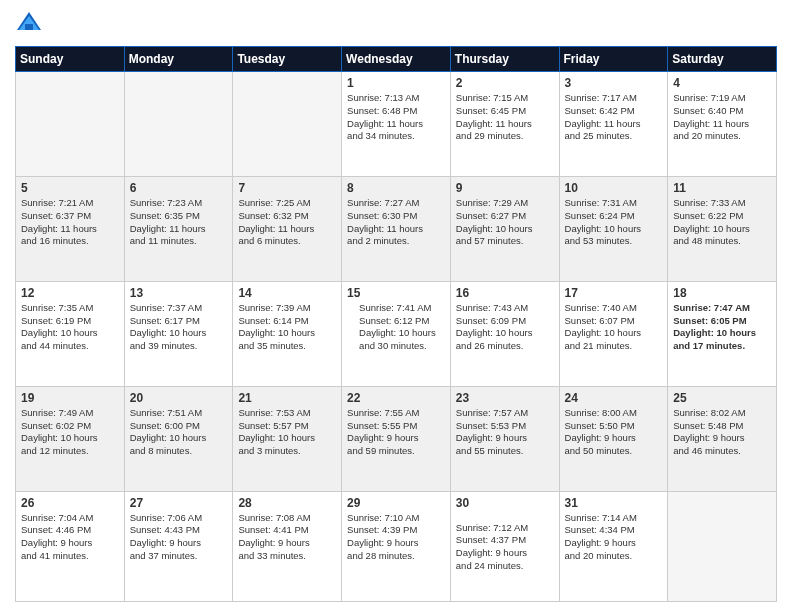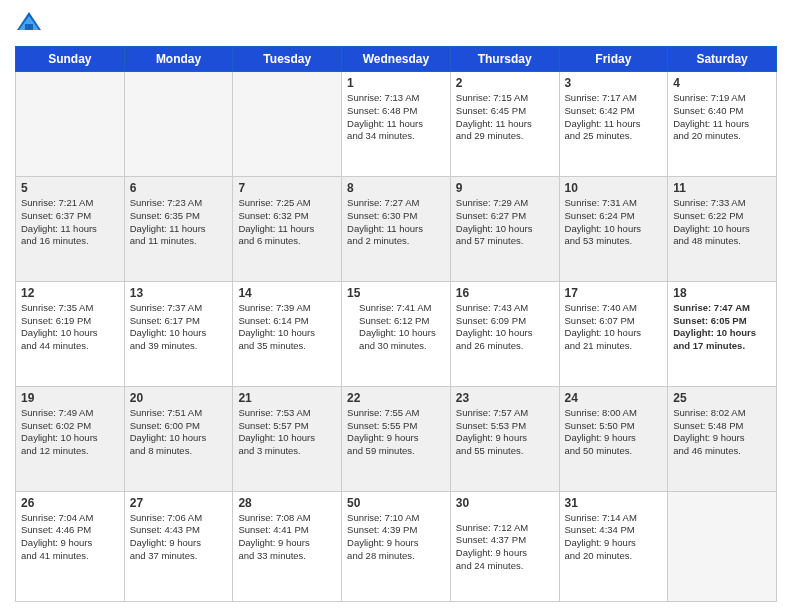--- a/index.html
+++ b/index.html
@@ -60,26 +60,26 @@
       color: #444;
     }
     .calendar {
       flex: 1;
       border: 1px solid #ccc;
       border-collapse: collapse;
       width: 100%;
       table-layout: fixed;
     }
     .calendar th {
-      background: #1d4ed8;
+      background: #0f172a;
       color: #fff;
       font-size: 12px;
       font-weight: bold;
       padding: 5px 4px;
-      text-align: center;
+      text-align: left;
       border: 1px solid #1565c0;
     }
     .calendar td {
       vertical-align: top;
       padding: 4px 5px;
       border: 1px solid #ccc;
       font-size: 10px;
       color: #333;
       background: #fff;
       height: 82px;
@@ -339,21 +339,21 @@
 and 37 minutes.</div>
           </td>
           <td>
             <span class="day-num">28</span>
             <div class="day-info" style="white-space: pre-line;">Sunrise: 7:08 AM
 Sunset: 4:41 PM
 Daylight: 9 hours
 and 33 minutes.</div>
           </td>
           <td>
-            <span class="day-num">50</span>
+            <span class="day-num">29</span>
             <div class="day-info" style="white-space: pre-line;">Sunrise: 7:10 AM
 Sunset: 4:39 PM
 Daylight: 9 hours
 and 28 minutes.</div>
           </td>
           <td>
             <span class="day-num">30</span>
             <div class="day-info" style="white-space: pre-line; margin-top: 12px;">Sunrise: 7:12 AM
 Sunset: 4:37 PM
 Daylight: 9 hours

